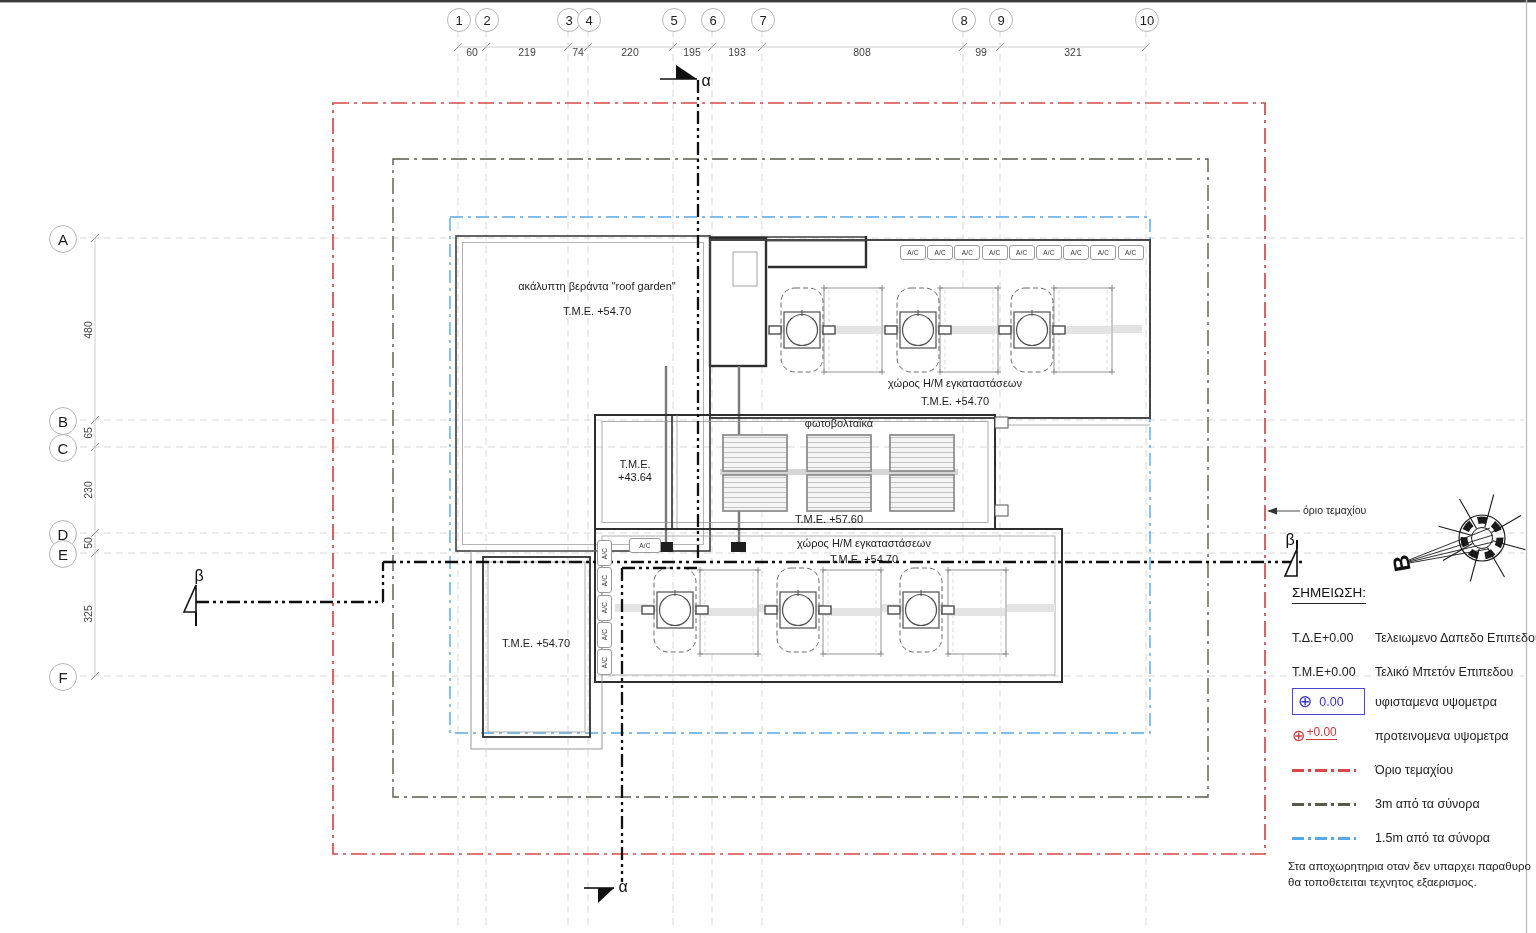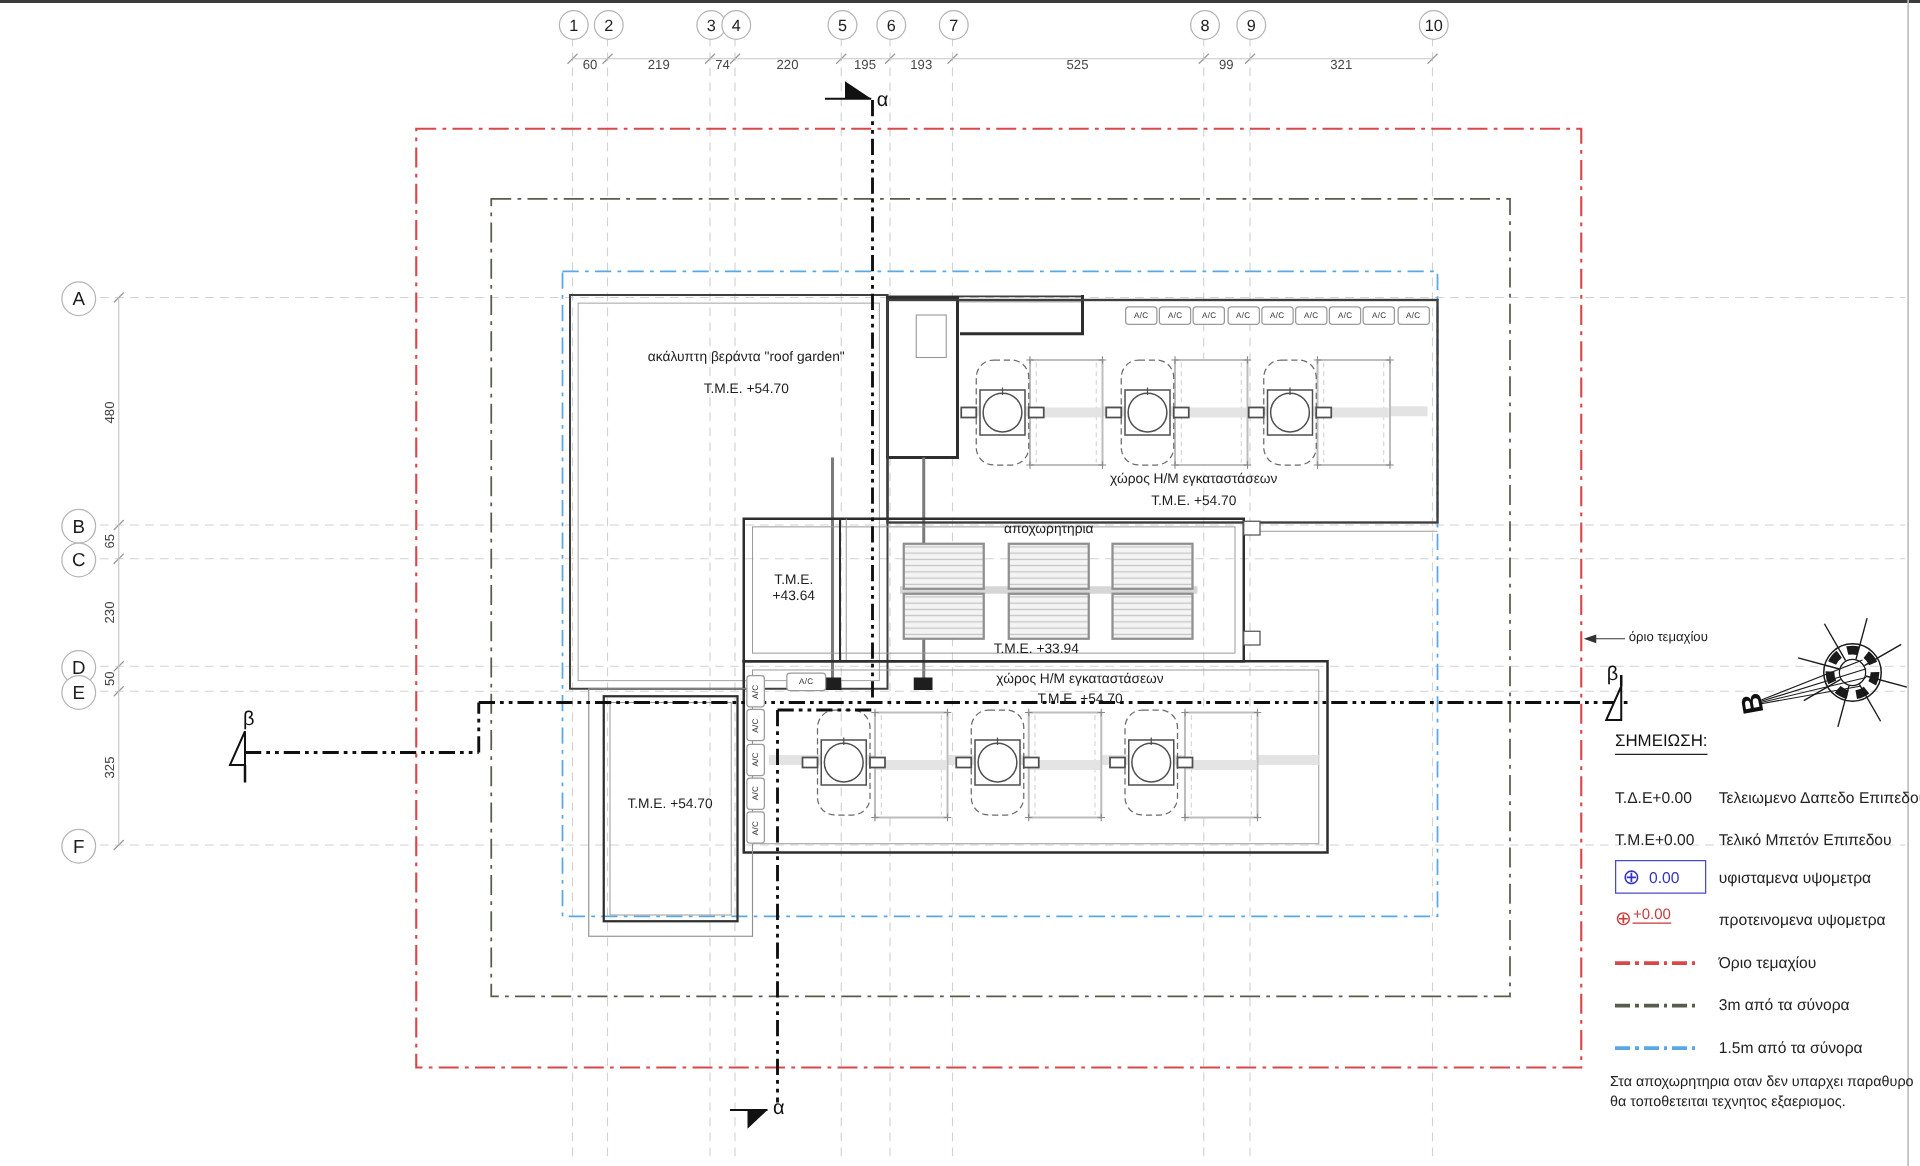--- a/index.html
+++ b/index.html
@@ -238,24 +238,24 @@
   </g>
 
   <rect x="0" y="0" width="1536" height="2.4" fill="#3c3c3c"></rect>
   <line x1="1526.5" y1="0" x2="1526.5" y2="933" stroke="#bdbdbd" stroke-width="1.3"></line>
 </svg>
 
 <div class="plabel" style="left:597px;top:280px">ακάλυπτη βεράντα "roof garden"</div>
 <div class="plabel" style="left:597px;top:305px">Τ.Μ.Ε. +54.70</div>
 <div class="plabel" style="left:955px;top:377px">χώρος Η/Μ εγκαταστάσεων</div>
 <div class="plabel" style="left:955px;top:395px">Τ.Μ.Ε. +54.70</div>
-<div class="plabel" style="left:839px;top:417px">αποχωρητηρια</div>
+<div class="plabel" style="left:839px;top:417px">φωτοβολταϊκά</div>
 <div class="plabel" style="left:635px;top:458px">Τ.Μ.Ε.</div>
 <div class="plabel" style="left:635px;top:471px">+43.64</div>
-<div class="plabel" style="left:829px;top:513px">Τ.Μ.Ε. +33.94</div>
+<div class="plabel" style="left:829px;top:513px">Τ.Μ.Ε. +57.60</div>
 <div class="plabel" style="left:864px;top:537px">χώρος Η/Μ εγκαταστάσεων</div>
 <div class="plabel" style="left:864px;top:553px">Τ.Μ.Ε. +54.70</div>
 <div class="plabel" style="left:536px;top:637px">Τ.Μ.Ε. +54.70</div>
 <div class="plabel callout" style="left:1303px;top:504px">όριο τεμαχίου</div>
 
 <div class="seclabel" style="left:706px;top:72px">α</div>
 <div class="seclabel" style="left:623px;top:878px">α</div>
 <div class="seclabel" style="left:199px;top:567px">β</div>
 <div class="seclabel" style="left:1290px;top:531px">β</div>
 <div class="north-b" style="left:1402px;top:563px">B</div>
@@ -302,21 +302,21 @@
     <div class="bubble" style="left: 751px; top: 8px;">7</div>
     <div class="bubble" style="left: 952px; top: 8px;">8</div>
     <div class="bubble" style="left: 989px; top: 8px;">9</div>
     <div class="bubble" style="left: 1135px; top: 8px;">10</div>
     <div class="dimtext" style="left: 472px; top: 46px;">60</div>
     <div class="dimtext" style="left: 527px; top: 46px;">219</div>
     <div class="dimtext" style="left: 578px; top: 46px;">74</div>
     <div class="dimtext" style="left: 630px; top: 46px;">220</div>
     <div class="dimtext" style="left: 692px; top: 46px;">195</div>
     <div class="dimtext" style="left: 737px; top: 46px;">193</div>
-    <div class="dimtext" style="left: 862px; top: 46px;">525</div>
+    <div class="dimtext" style="left: 862px; top: 46px;">808</div>
     <div class="dimtext" style="left: 981px; top: 46px;">99</div>
     <div class="dimtext" style="left: 1073px; top: 46px;">321</div>
     <div class="bubble rowb" style="left: 49px; top: 225px;">A</div>
     <div class="bubble rowb" style="left: 49px; top: 407px;">B</div>
     <div class="bubble rowb" style="left: 49px; top: 434px;">C</div>
     <div class="bubble rowb" style="left: 49px; top: 520px;">D</div>
     <div class="bubble rowb" style="left: 49px; top: 540px;">E</div>
     <div class="bubble rowb" style="left: 49px; top: 663px;">F</div>
     <div class="dimtext vert" style="left: 88px; top: 330px;">480</div>
     <div class="dimtext vert" style="left: 88px; top: 433px;">65</div>

